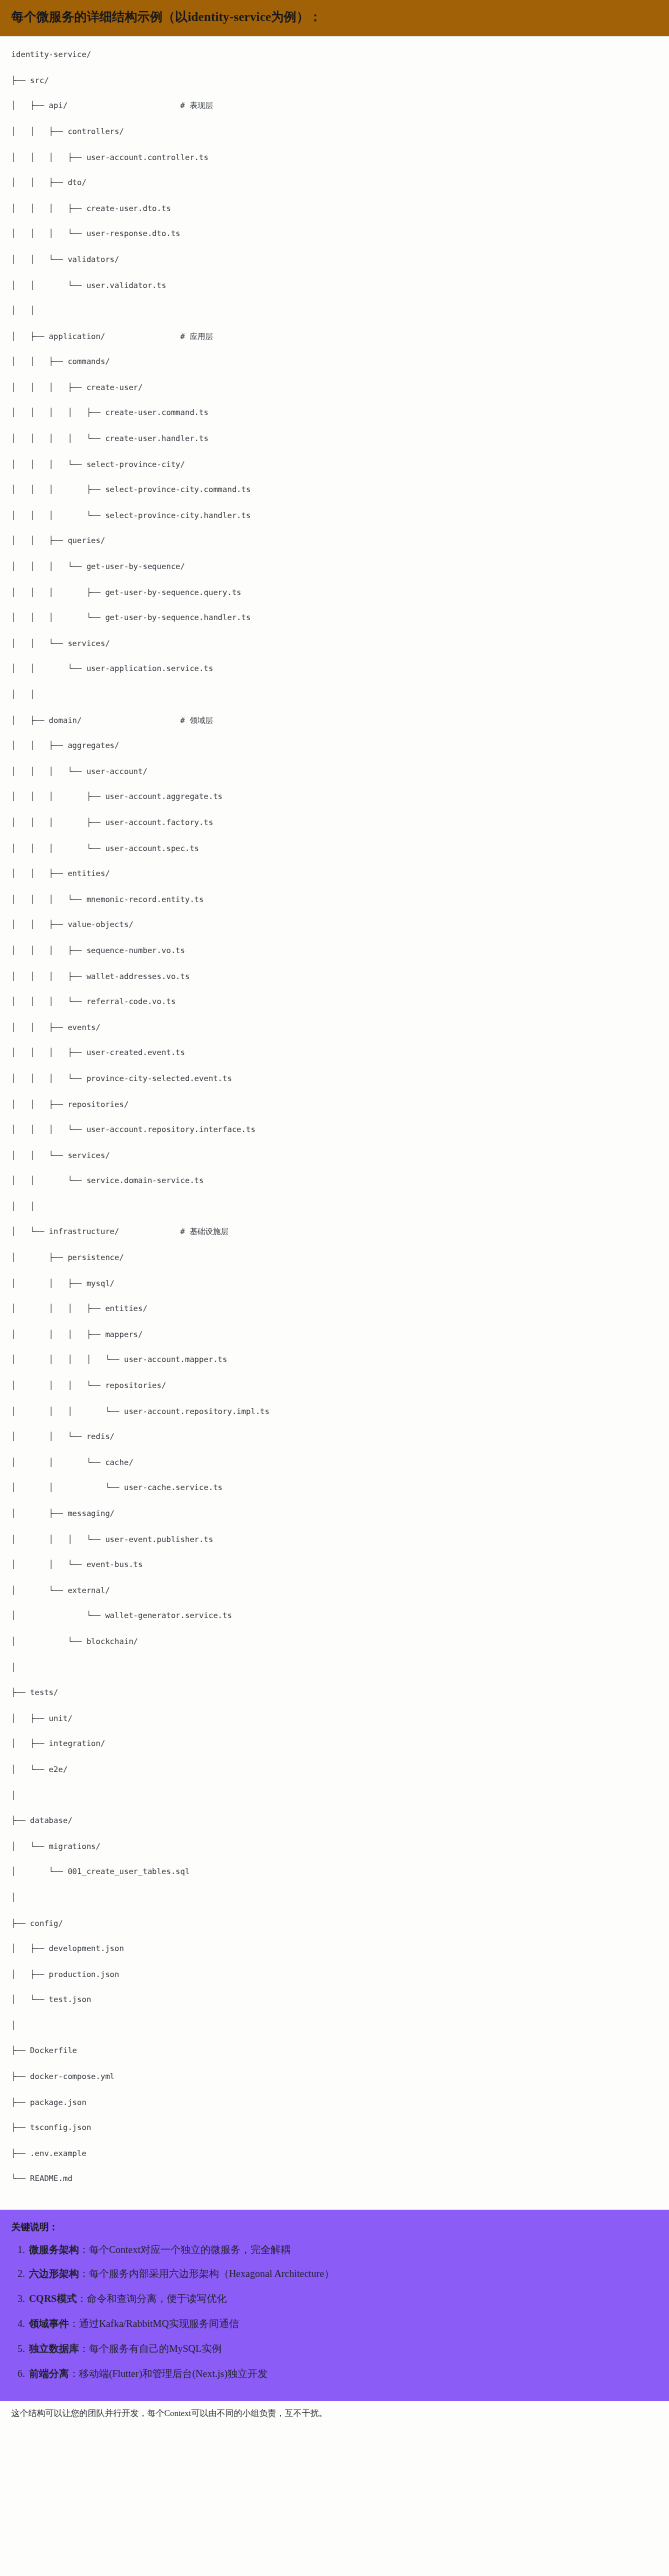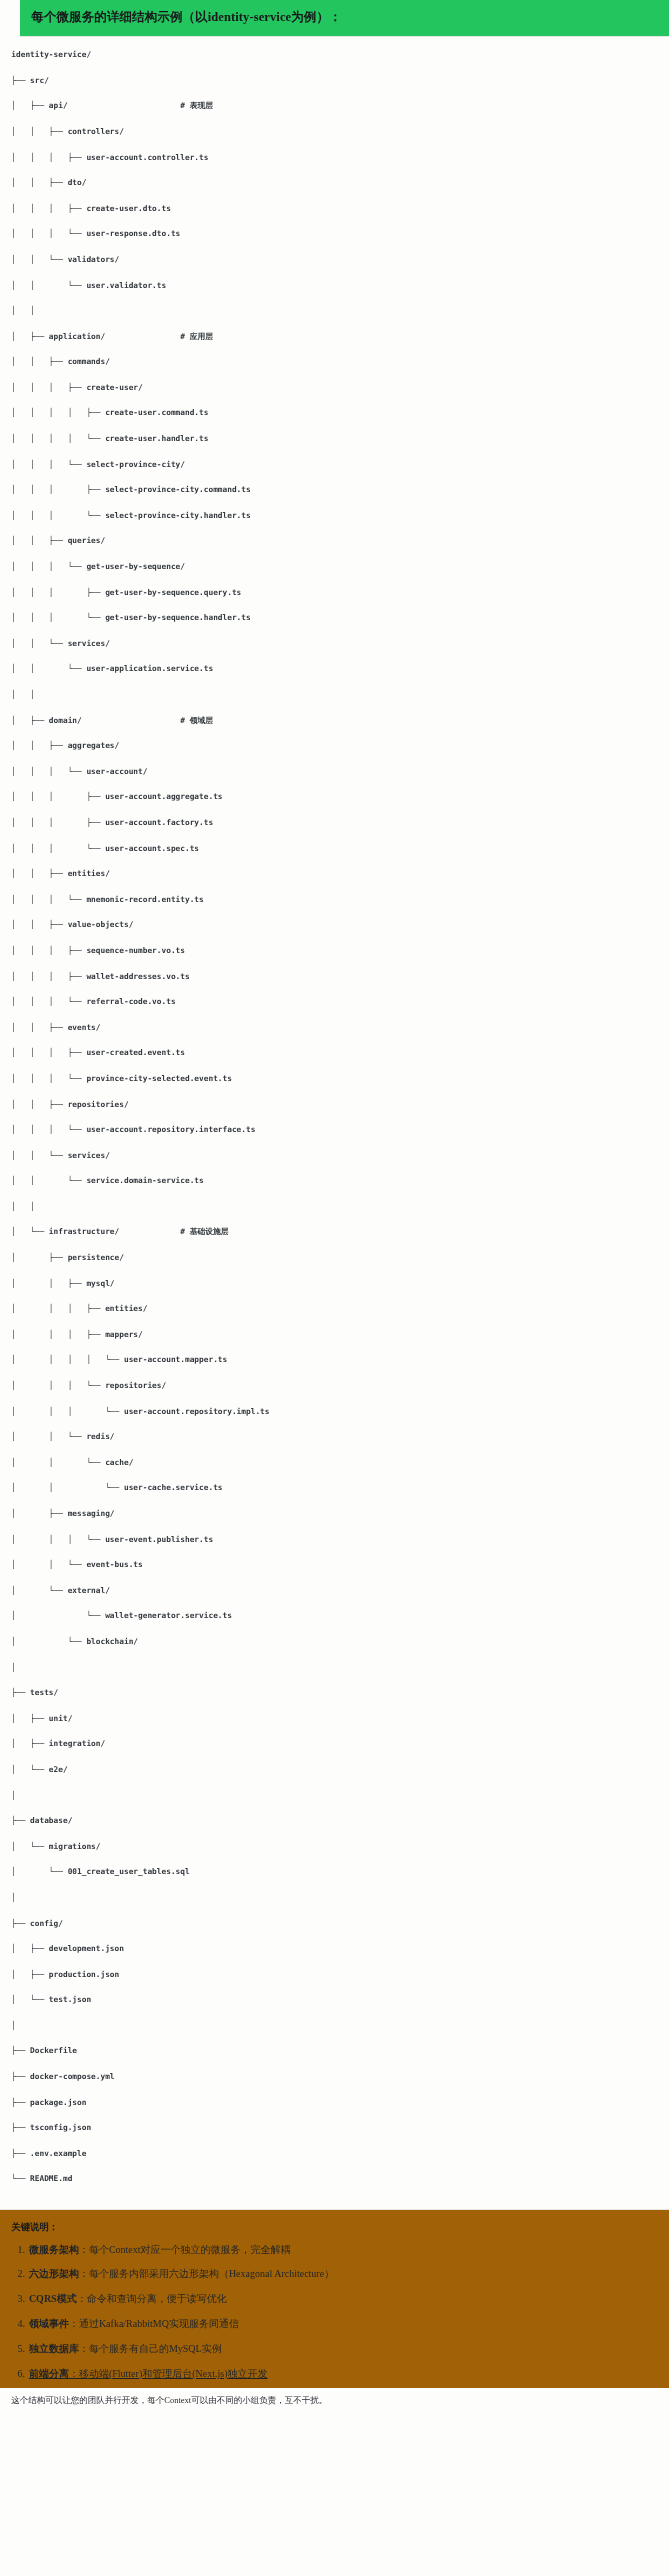--- a/index.html
+++ b/index.html
@@ -7,57 +7,55 @@
     width:669px;
     background:#fdfdfc;
     font-family:"Liberation Serif", serif;
     color:#1f2328;
     -webkit-font-smoothing:antialiased;
   }
   .page{width:669px;position:relative;}
 
   
   .header-band{
-    background:#22c55e;
+    background:#a16207;
     padding:8.8px 11.3px 10px 11.3px;
     border-bottom:0.6px solid #e6e5e0;
-    margin-left:20px;
   }
   .header-title{
     font-family:"Liberation Serif", serif;
     font-weight:bold;
     font-size:12.5px;
     line-height:1.35;
     letter-spacing:0.1px;
     color:#17181b;
     margin:0;
   }
 
   
   .tree-block{
     background:#fdfdfc;
     padding:12.5px 11.3px 10px 11.3px;
-    font-weight:bold;
   }
   .tree{
     font-family:"DejaVu Sans Mono","Liberation Mono",monospace;
     font-size:7.8px;
     line-height:12.8px;
     color:#33383d;
     white-space:pre;
     margin:0;
     letter-spacing:0px;
   }
   .tree .ln{display:block;white-space:pre;}
   .tree .cmt{color:#33383d;}
 
   
   .keys-band{
     border-top:0.6px solid #e6e5e0;
-    background:#a16207;
+    background:#8b5cf6;
     padding:10px 11.3px 6.3px 11.3px;
   }
   .keys-title{
     font-weight:bold;
     font-size:9.4px;
     line-height:1.5;
     margin:0 0 7.5px 0;
     color:#17181b;
     font-family:"Liberation Serif", serif;
   }
@@ -65,21 +63,21 @@
     margin:0;
     padding:0 0 0 16.3px;
     list-style:decimal;
     font-size:10px;
     line-height:1.6;
   }
   ol.keys li{
     margin:0 0 8.8px 0;
     padding-left:1.3px;
   }
-  ol.keys li:last-child{margin-bottom:0;text-decoration:underline;}
+  ol.keys li:last-child{margin-bottom:13px;}
   .k-term{font-weight:bold;}
   .k-sep{}
   .k-desc{}
 
   .closing{
     padding:6.3px 11.3px 10px 11.3px;
     font-size:8.5px;
     line-height:1.6;
     color:#26292e;
   }

